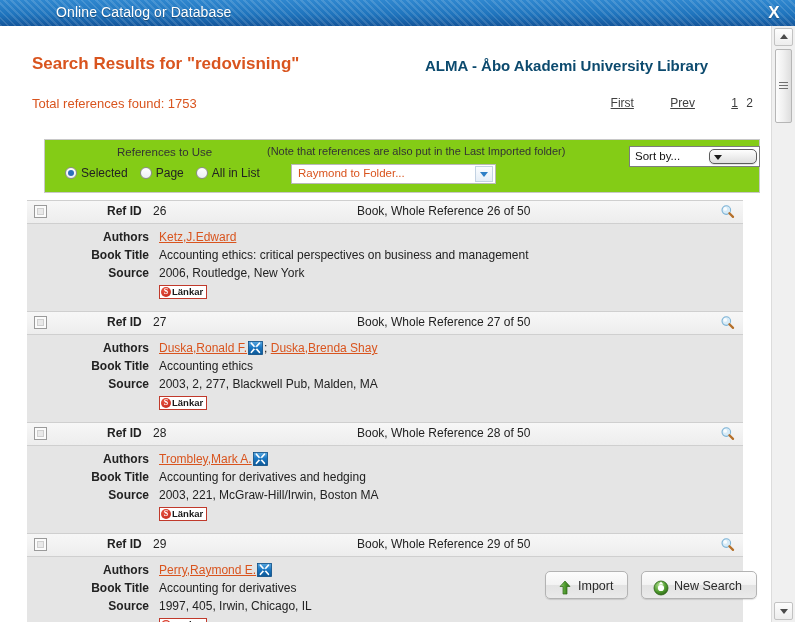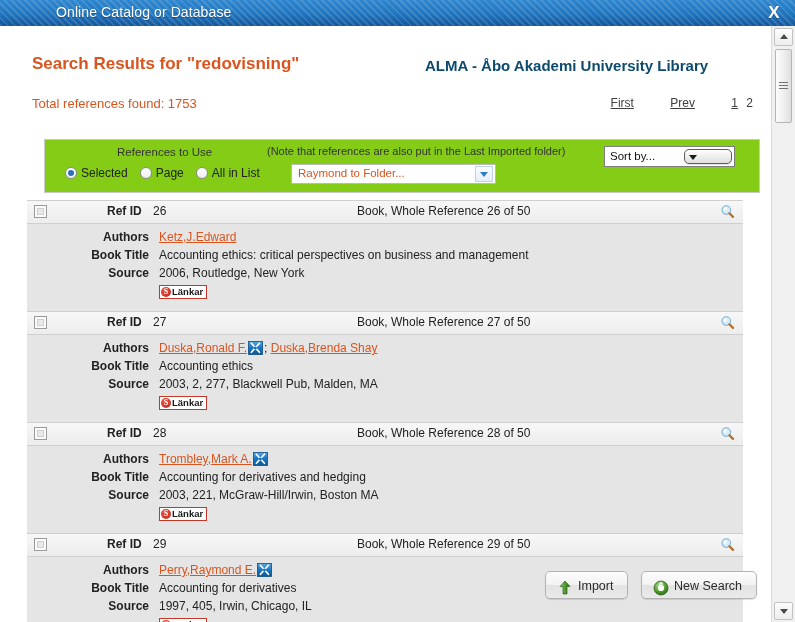--- a/index.html
+++ b/index.html
@@ -252,21 +252,21 @@
     content: "";
     position: absolute;
     left: 4px; top: 5px;
     width: 0; height: 0;
     border-left: 4px solid transparent;
     border-right: 4px solid transparent;
     border-top: 5px solid #2e7fc6;
   }
   .sort-select {
     position: absolute;
-    left: 559px; top: 6px;
+    left: 584px; top: 6px;
     width: 131px; height: 21px;
     border: 1px solid #7d7d7d;
     background: #ffffff;
     box-sizing: border-box;
     cursor: pointer;
   }
   .sort-select .txt {
     position: absolute;
     left: 5px; top: 3px;
     font-size: 11.5px;

